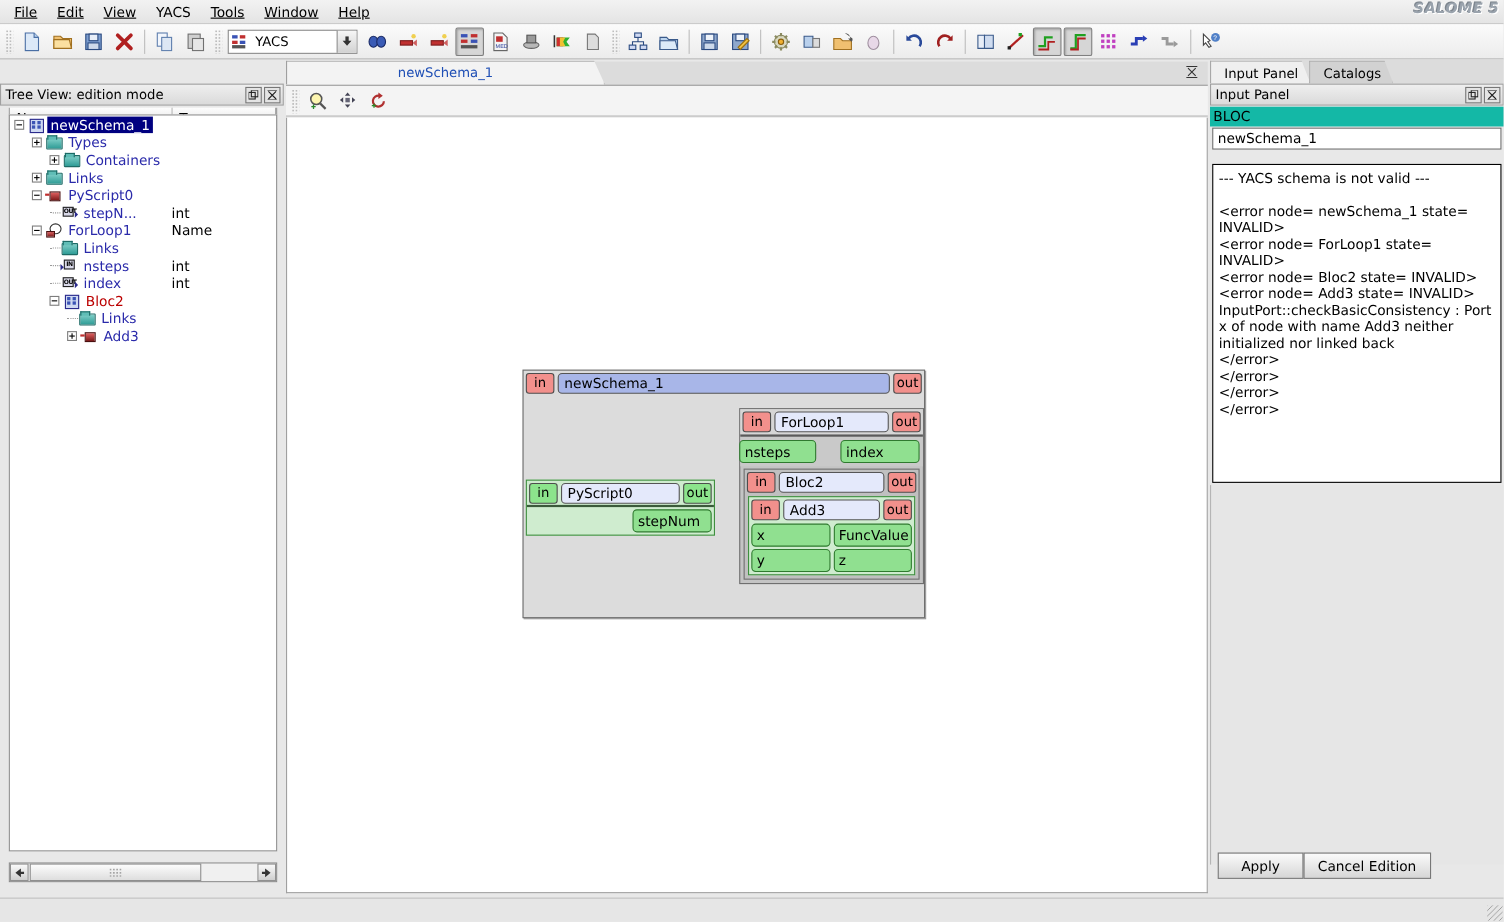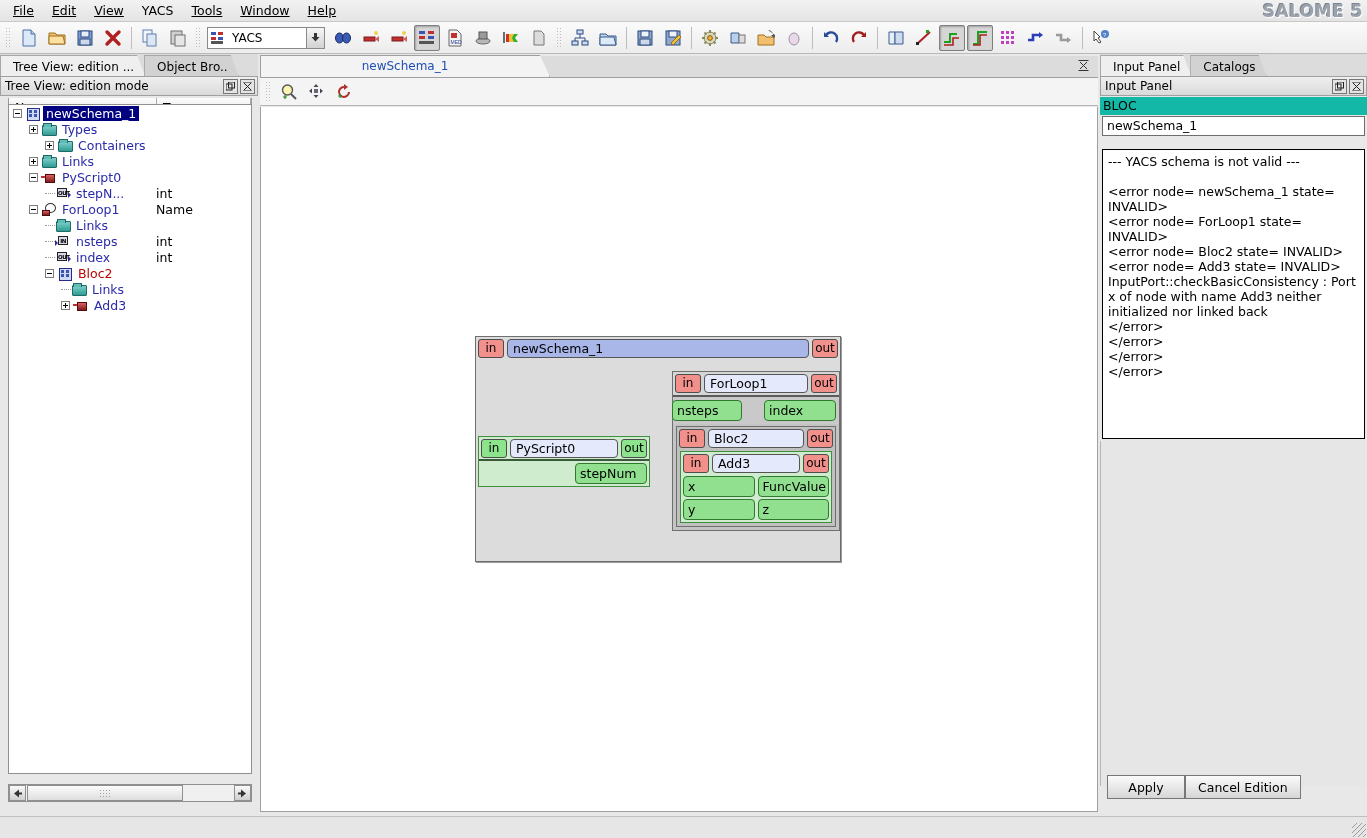--- a/index.html
+++ b/index.html
@@ -22,23 +22,24 @@
     display: flex; align-items: center; padding-left: 4px;
   }
   .menu-item {
     padding: 2px 9px; font-size: 12.5px; line-height: 16px;
     color: #000; cursor: default; white-space: nowrap;
   }
   .menu-item u { text-decoration: underline; }
   .brand {
     position: absolute; right: 4px; top: 1px;
     font-family: "DejaVu Sans", sans-serif;
-    font-size: 17px; font-weight: bold; letter-spacing: 0.5px;
+    font-size: 13px; font-weight: bold; letter-spacing: 0.5px;
     color: #9aa3ad;
     text-shadow: 1px 1px 0 #ffffff, -1px -1px 0 #7d858e;
+    font-style: italic;
   }
 
   
   .toolbar {
     position: absolute; left: 0; top: 22px; width: 1367px; height: 32px;
     background: linear-gradient(#fbfbfb, #ececec);
     border-bottom: 1px solid #b9b9b9;
     display: flex; align-items: center; padding-left: 2px;
   }
   .grip {
@@ -567,28 +568,20 @@
     <div class="tbtn">
       <svg width="18" height="18" viewBox="0 0 18 18">
           <path d="M2 2l6 6-2 1 3 4-2 1-3-4-2 2z" fill="#fff" stroke="#444"></path>
           <circle cx="13" cy="5" r="4" fill="#5080c8"></circle>
           <text x="11" y="7.5" font-size="6" fill="#fff" font-family="sans-serif">?</text>
         </svg>
     </div>
   </div>
 
   <div id="treeDock">
-    <div class="dock-tabs" style="left:0;top:0;width:258px;">
-      <div class="dock-tab active">
-        <span>Tree View: edition ...</span>
-      </div>
-      <div class="dock-tab">
-        <span>Object Bro..</span>
-      </div>
-    </div>
 
     <div class="dock-title" style="position:absolute;left:0;top:22px;width:258px;">
       <span class="dt-label">Tree View: edition mode</span>
       <span class="dock-btn">
         <svg width="9" height="9" viewBox="0 0 9 9">
             <rect x="0" y="2" width="6" height="6" fill="none" stroke="#222"></rect>
             <rect x="2.5" y="0" width="6" height="6" fill="none" stroke="#222"></rect>
           </svg>
       </span>
       <span class="dock-btn">

